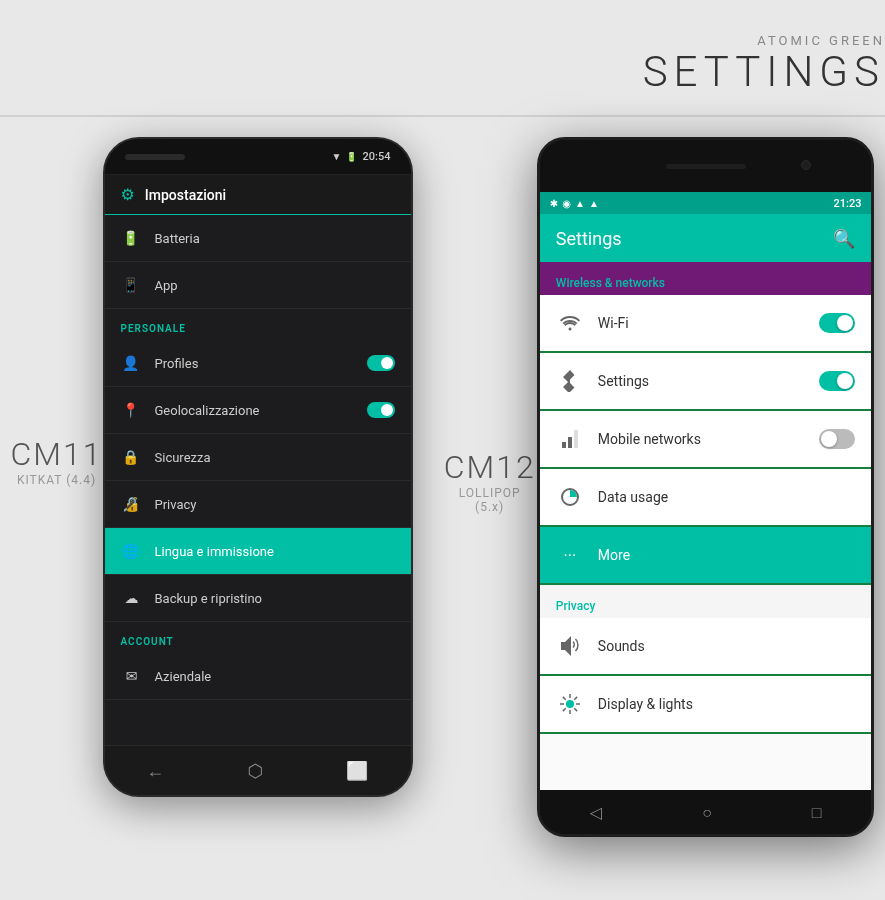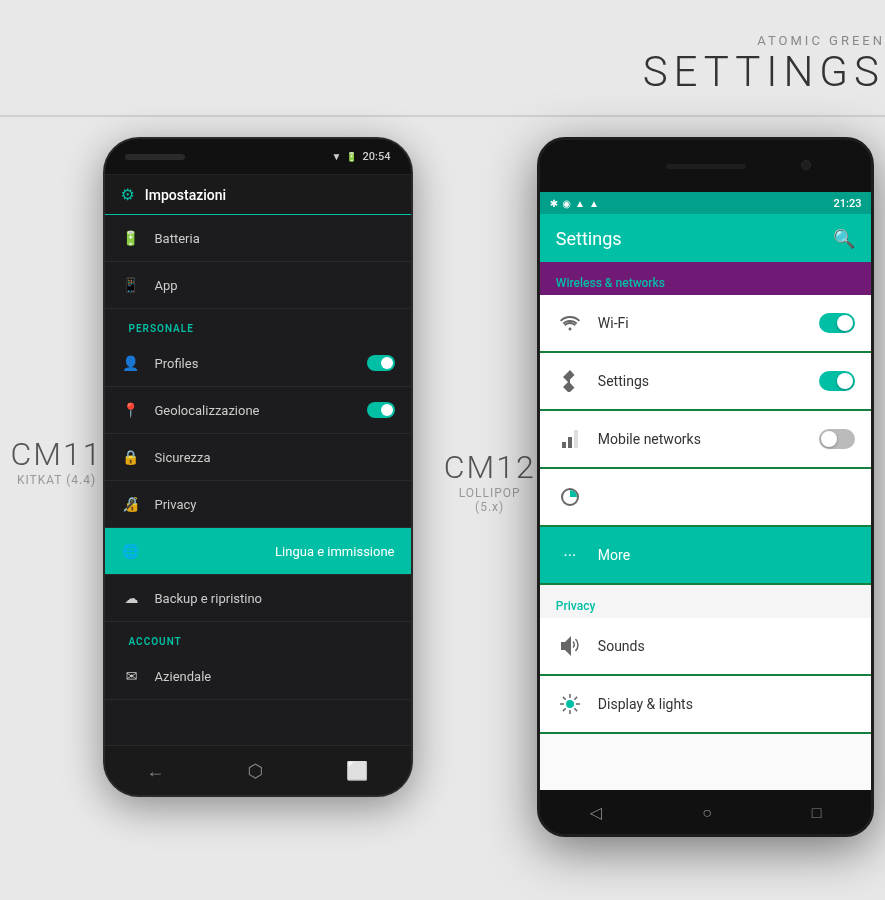--- a/index.html
+++ b/index.html
@@ -142,26 +142,25 @@
       justify-content: center;
       color: #ccc;
       font-size: 14px;
     }
     .menu-item.active .menu-item-icon { color: #fff; }
     .menu-item-label {
       color: #ccc;
       font-size: 13px;
       flex: 1;
     }
-    .menu-item.active .menu-item-label { color: #fff; text-align: right; }
+    .menu-item.active .menu-item-label { color: #fff; }
 
     .section-header {
       padding: 8px 16px 4px;
       background: #1c1c1e;
-      margin-left: 8px;
     }
     .section-header-text {
       font-size: 10px;
       color: #00bfa5;
       letter-spacing: 1px;
       font-weight: 600;
       text-transform: uppercase;
     }
 
     .toggle-sm {
@@ -526,20 +525,21 @@
           <div class="toggle-lg off"></div>
         </div>
 
         <div class="settings-item">
           <div class="settings-item-icon">
             <svg width="20" height="20" viewBox="0 0 20 20" fill="none">
               <circle cx="10" cy="10" r="8" stroke="#666" stroke-width="2" fill="none"></circle>
               <path d="M10 10 L10 3 A7 7 0 0 1 17 10 Z" fill="#00bfa5"></path>
             </svg>
           </div>
+          <span class="settings-item-text">Data usage</span>
         </div>
 
         <div class="settings-item more-item">
           <div class="settings-item-icon">
             <span style="color:#fff;font-size:16px;">···</span>
           </div>
           <span class="settings-item-text">More</span>
         </div>
 
         <div class="settings-section-header" style="background:#f5f5f5;">

